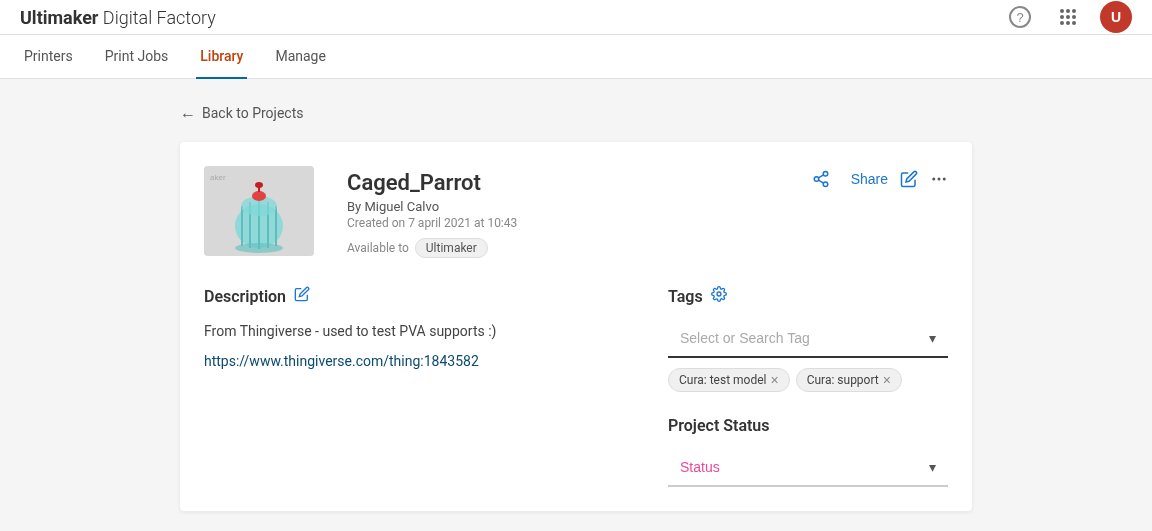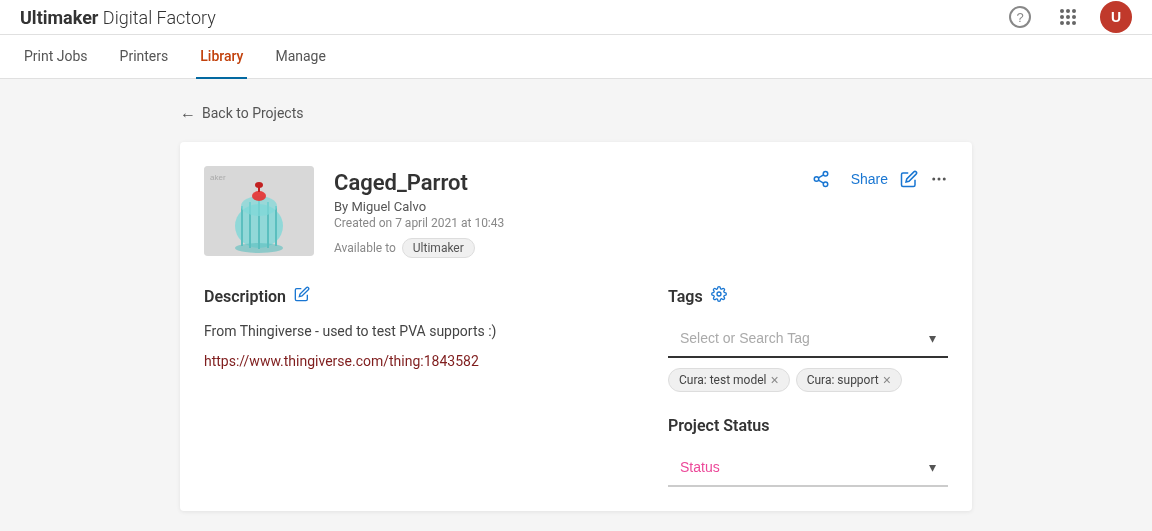--- a/index.html
+++ b/index.html
@@ -64,21 +64,21 @@
       border-radius: 4px;
       box-shadow: 0 1px 4px rgba(0,0,0,0.08);
       padding: 24px;
     }
 
     
     .project-header {
       display: flex; align-items: flex-start; justify-content: space-between;
       margin-bottom: 28px;
     }
-    .project-header-left { display: flex; gap: 20px; align-items: flex-start; }
+    .project-header-left { display: flex; gap: 33px; align-items: flex-start; }
     .project-thumb {
       width: 110px; height: 90px; background: #e8e8e8; border-radius: 4px;
       overflow: hidden; position: relative; flex-shrink: 0;
       display: flex; align-items: center; justify-content: center;
     }
     .project-info { padding-top: 4px; }
     .project-title { font-size: 22px; font-weight: 600; margin-bottom: 4px; }
     .project-by { color: #555; font-size: 13px; margin-bottom: 2px; }
     .project-date { color: #888; font-size: 12px; margin-bottom: 8px; }
     .available-row { display: flex; align-items: center; gap: 6px; font-size: 12px; color: #888; }
@@ -104,21 +104,21 @@
 
     
     .section-header {
       display: flex; align-items: center; gap: 8px;
       margin-bottom: 14px;
     }
     .section-title { font-size: 16px; font-weight: 600; }
     .section-icon-btn { background: none; border: none; cursor: pointer; color: #1976d2; font-size: 16px; }
 
     .description-text { color: #444; font-size: 14px; line-height: 1.6; }
-    .description-link { color: #7f1d1d; text-decoration: none; }
+    .description-link { color: #0c4a6e; text-decoration: none; }
 
     
     .tags-dropdown {
       border: none; border-bottom: 2px solid #333;
       background: #fff; width: 100%; padding: 10px 12px;
       display: flex; align-items: center; justify-content: space-between;
       cursor: pointer; font-size: 14px; color: #aaa;
       margin-bottom: 10px;
     }
     .tags-chips { display: flex; flex-wrap: wrap; gap: 6px; }
@@ -170,22 +170,22 @@
         <span style="width:4px;height:4px;background:#666;border-radius:50%;display:block;"></span>
       </span>
     </button>
     <button class="avatar-btn">
       <span>U</span>
     </button>
   </div>
 </div>
 
 <nav class="main-nav">
+  <a class="nav-item">Printers</a>
   <a class="nav-item">Print Jobs</a>
-  <a class="nav-item">Printers</a>
   <a class="nav-item active">Library</a>
   <a class="nav-item">Manage</a>
 </nav>
 
 <div class="content">
 
   <a class="back-link">
     <span style="font-size:16px;">←</span>
     <span>Back to Projects</span>
   </a>

